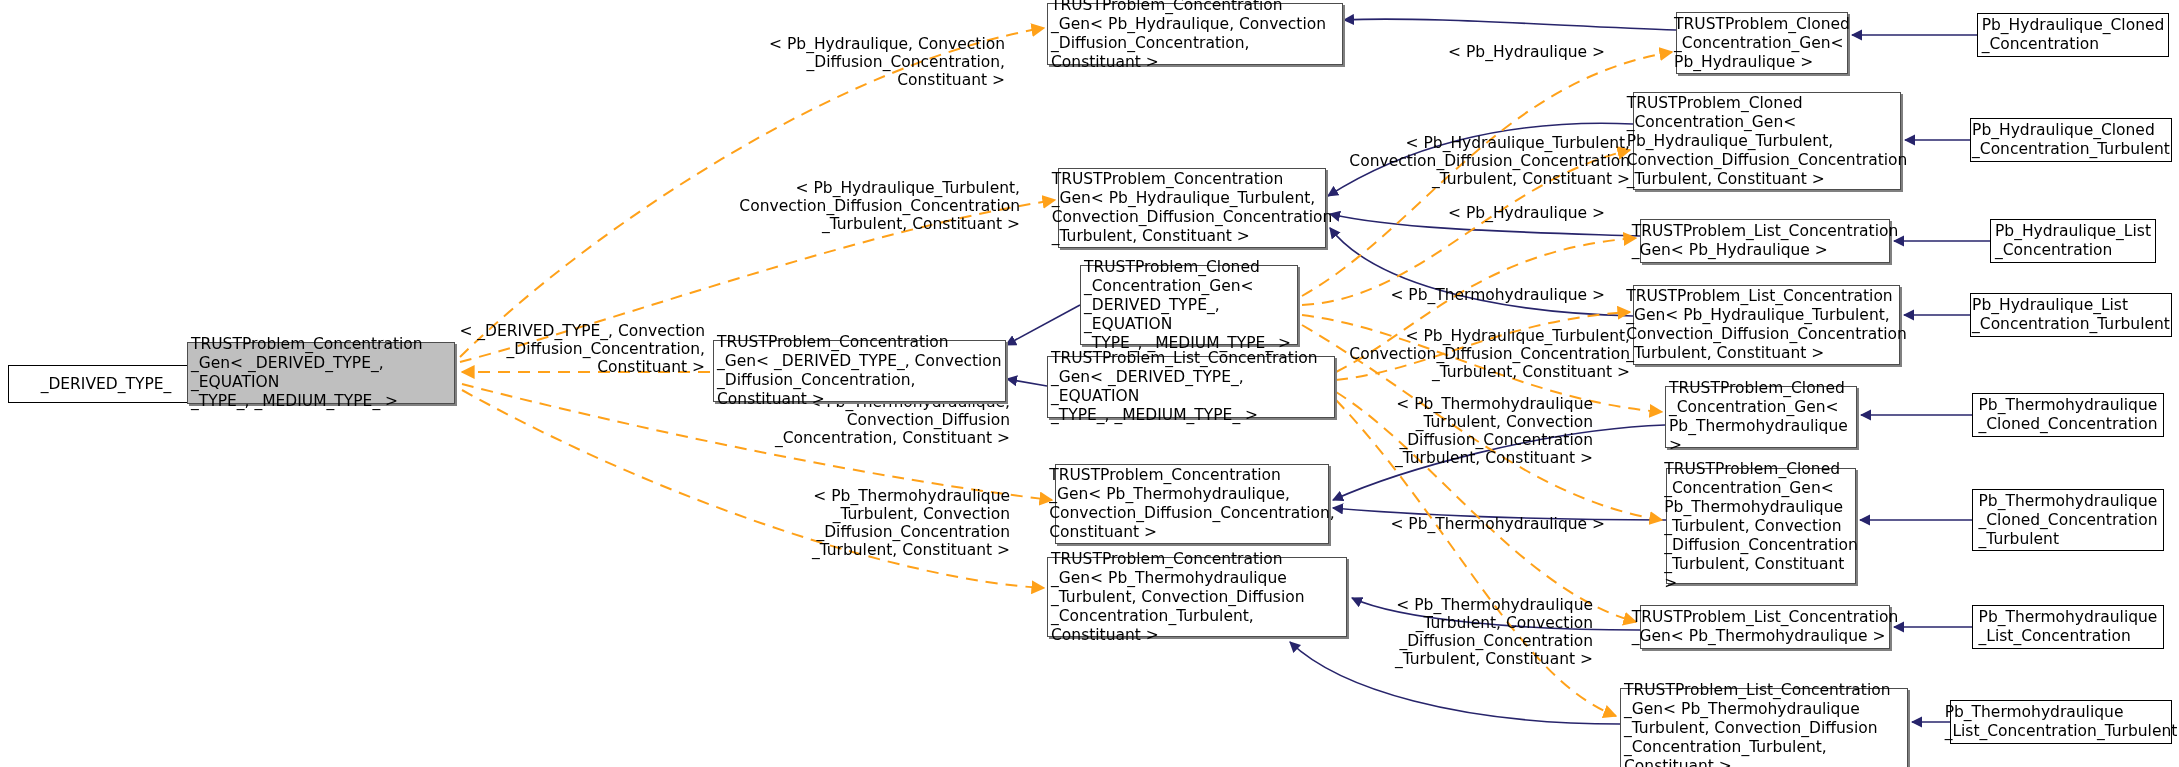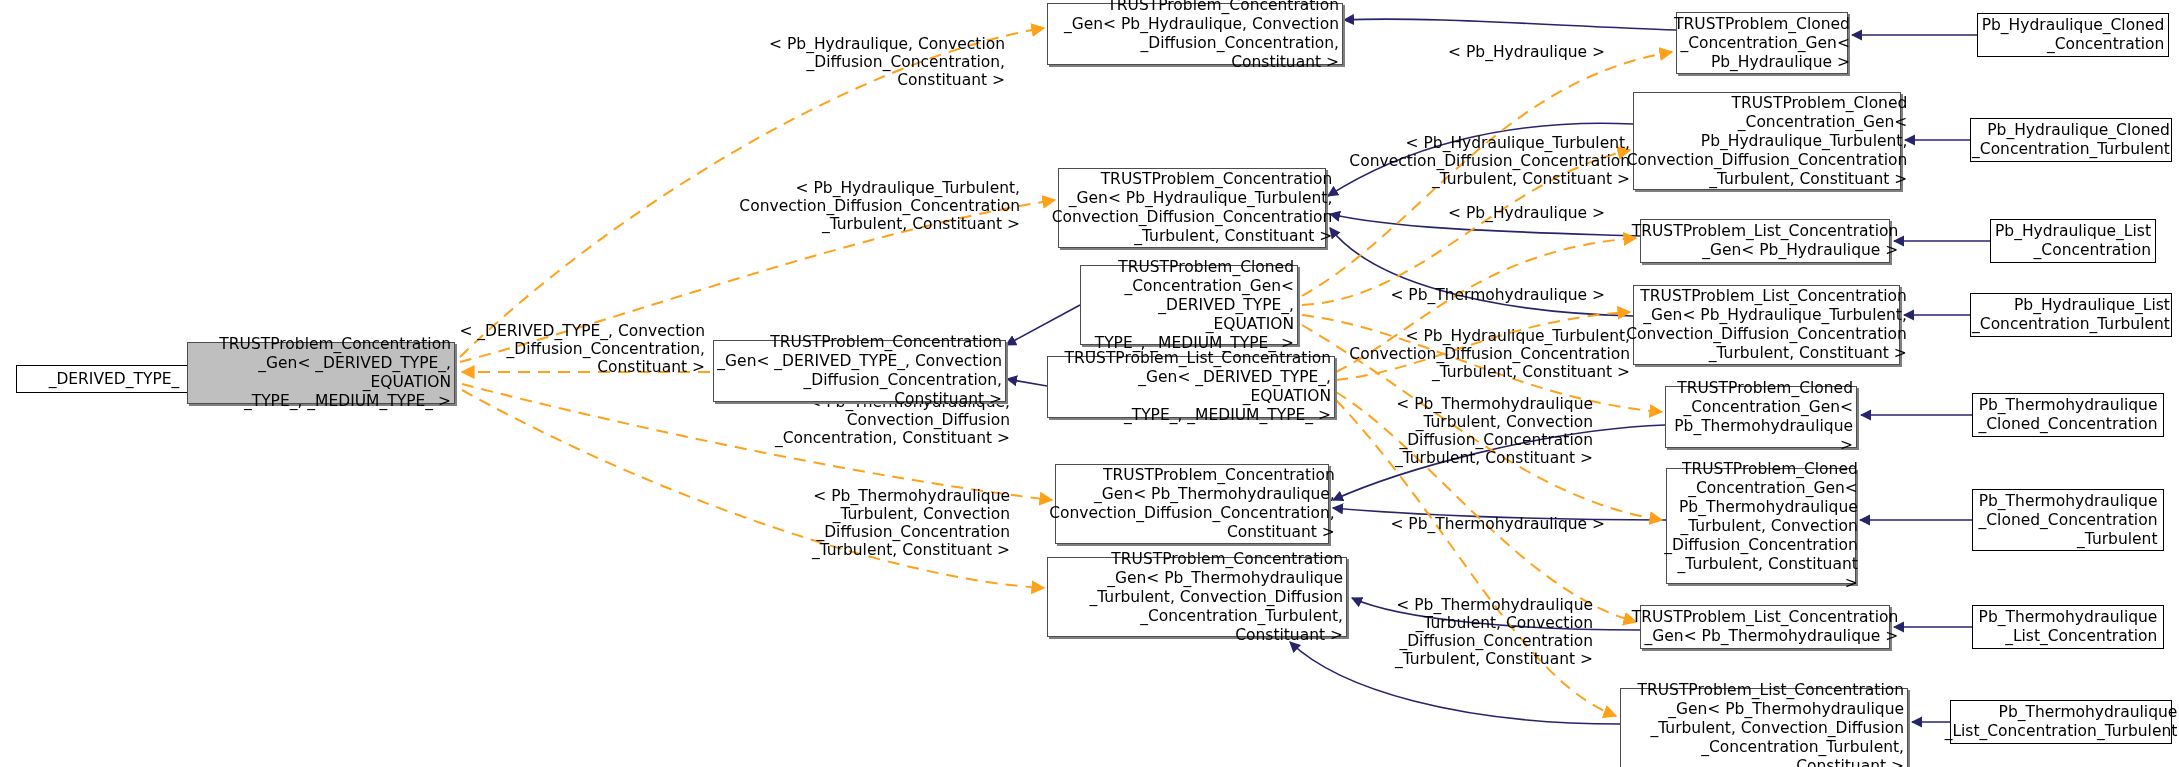--- a/index.html
+++ b/index.html
@@ -22,21 +22,21 @@
     height: 767px;
   }
   .node {
     position: absolute;
     box-sizing: border-box;
     border: 1px solid #000000;
     background: #ffffff;
     color: #000000;
     font-size: 15.5px;
     line-height: 19px;
-    text-align: right;
+    text-align: left;
     display: flex;
     align-items: center;
     justify-content: center;
     white-space: pre-line;
     padding: 1px 3px;
     z-index: 3;
   }
   .node.shadow {
     border: 1px solid #4d4d4d;
     box-shadow: 2px 2px 0 0 #808080;
@@ -131,21 +131,21 @@
 
       <path d="M 1336 380 C 1430 370 1500 320 1630 312" marker-end="url(#arrU)"></path>
 
       <path d="M 1336 392 C 1430 450 1520 590 1636 622" marker-end="url(#arrU)"></path>
 
       <path d="M 1336 400 C 1450 520 1520 680 1616 716" marker-end="url(#arrU)"></path>
     </g>
   </svg>
 
   <div id="node-layer">
-      <div class="node" style="left: 16px; top: 365px; width: 196px; height: 28px;">_DERIVED_TYPE_</div>
+      <div class="node" style="left: 8px; top: 365px; width: 196px; height: 38px;">_DERIVED_TYPE_</div>
       <div class="node current" style="left: 187px; top: 342px; width: 268px; height: 62px;">TRUSTProblem_Concentration
 _Gen&lt; _DERIVED_TYPE_, _EQUATION
 _TYPE_, _MEDIUM_TYPE_ &gt;</div>
       <div class="node shadow" style="left: 713px; top: 340px; width: 293px; height: 62px;">TRUSTProblem_Concentration
 _Gen&lt; _DERIVED_TYPE_, Convection
 _Diffusion_Concentration, Constituant &gt;</div>
       <div class="node shadow" style="left: 1047px; top: 3px; width: 296px; height: 62px;">TRUSTProblem_Concentration
 _Gen&lt; Pb_Hydraulique, Convection
 _Diffusion_Concentration, Constituant &gt;</div>
       <div class="node shadow" style="left: 1058px; top: 168px; width: 268px; height: 80px;">TRUSTProblem_Concentration

